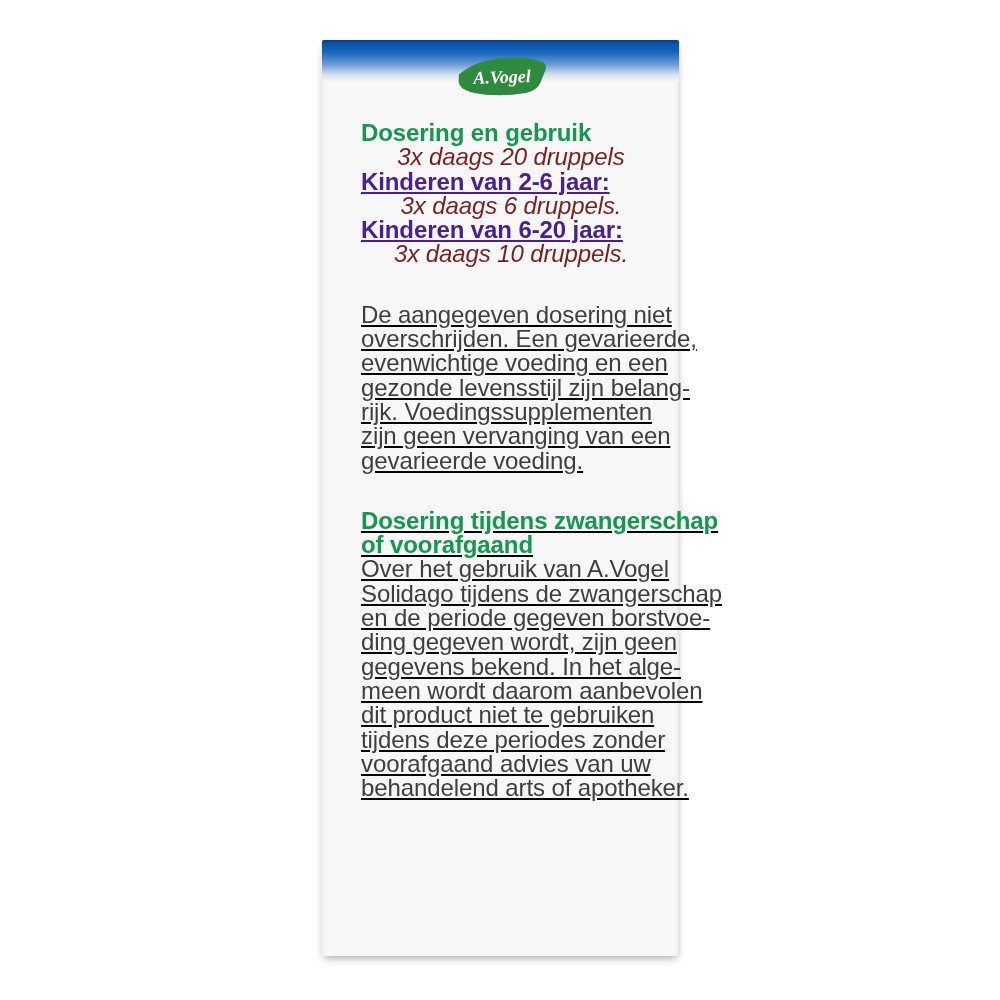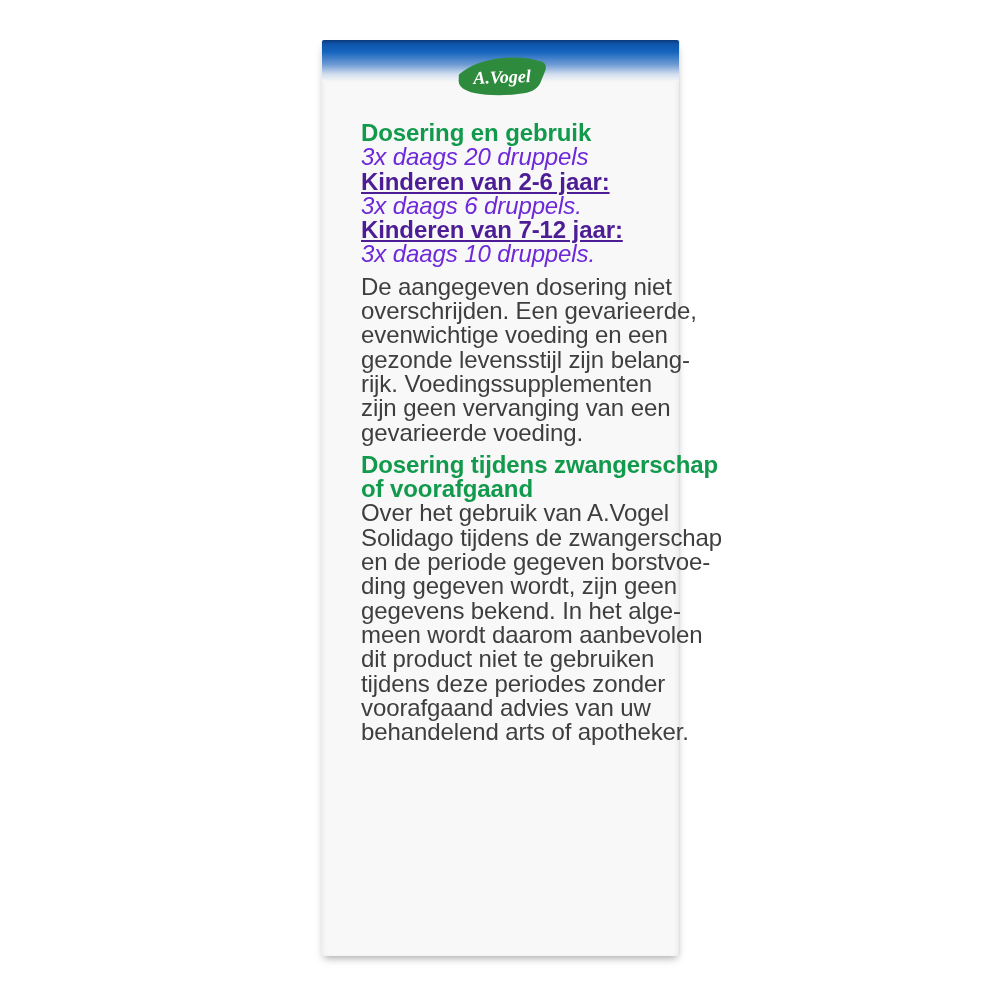--- a/index.html
+++ b/index.html
@@ -59,31 +59,31 @@
     fill: #ffffff;
   }
 
   .content {
     position: absolute;
     left: 39px;
     top: 81px;
     width: 300px;
   }
   .sec { margin: 0; }
-  .sec + .sec { margin-top: 8px; }
+  .sec + .sec { margin-top: 36px; text-decoration: underline; }
   .line {
     font-size: 24px;
     line-height: 24.3px;
     color: #3e3e3e;
     letter-spacing: -0.1px;
     white-space: nowrap;
   }
   .heading { color: #119a4c; font-weight: 700; }
   .bold   { font-weight: 700; color: #4c1d95; text-decoration: underline; }
-  .italic { font-style: italic; color: #6d28d9; }
+  .italic { font-style: italic; color: #7f1d1d; text-align: center; }
 </style>
 </head>
 <body>
 
 <div class="stage">
   <div class="box">
 
     <div class="band">
       <svg class="logo" viewBox="0 0 92 40" aria-hidden="true">
         <path d="M3,17 C14,8 30,3 47,2 C62,1 76,3 86,7 C90,8.5 91,12 89.5,16 L85,26 C82.5,33 76,37 67,38 C52,40 32,39.5 18,36 C8,33.5 2,29 2.5,23 Z" fill="#2e8b3d"></path>
@@ -91,21 +91,21 @@
       </svg>
     </div>
 
     <div class="content">
 
       <div class="sec">
         <div class="line heading">Dosering en gebruik</div>
         <div class="line italic">3x daags 20 druppels</div>
         <div class="line bold">Kinderen van 2-6 jaar:</div>
         <div class="line italic">3x daags 6 druppels.</div>
-        <div class="line bold">Kinderen van 7-12 jaar:</div>
+        <div class="line bold">Kinderen van 6-20 jaar:</div>
         <div class="line italic">3x daags 10 druppels.</div>
       </div>
 
       <div class="sec">
         <div class="line">De aangegeven dosering niet</div>
         <div class="line">overschrijden. Een gevarieerde,</div>
         <div class="line">evenwichtige voeding en een</div>
         <div class="line">gezonde levensstijl zijn belang-</div>
         <div class="line">rijk. Voedingssupplementen</div>
         <div class="line">zijn geen vervanging van een</div>

